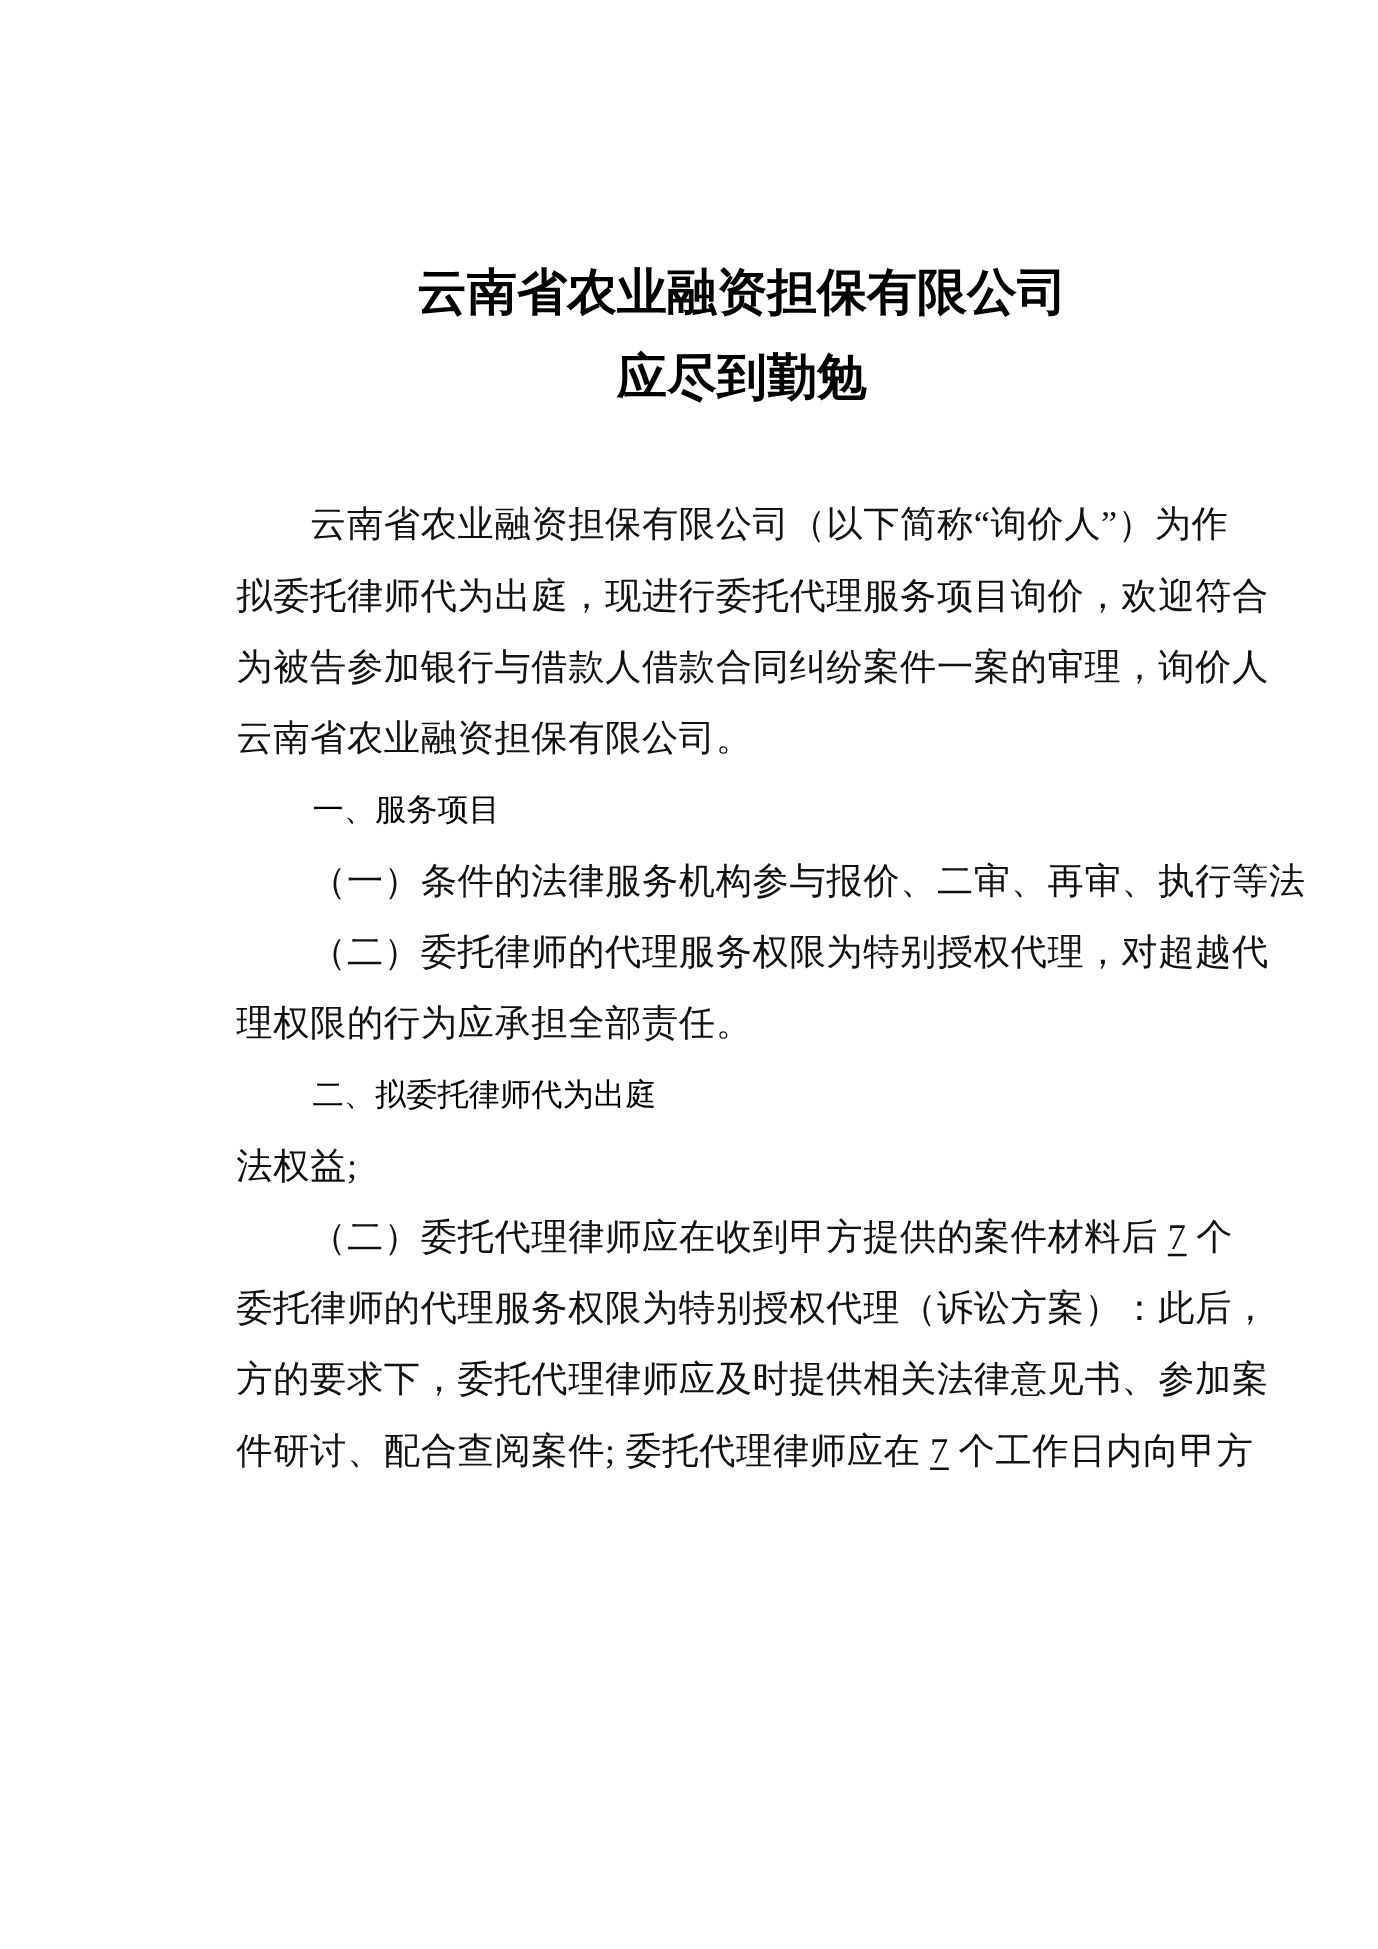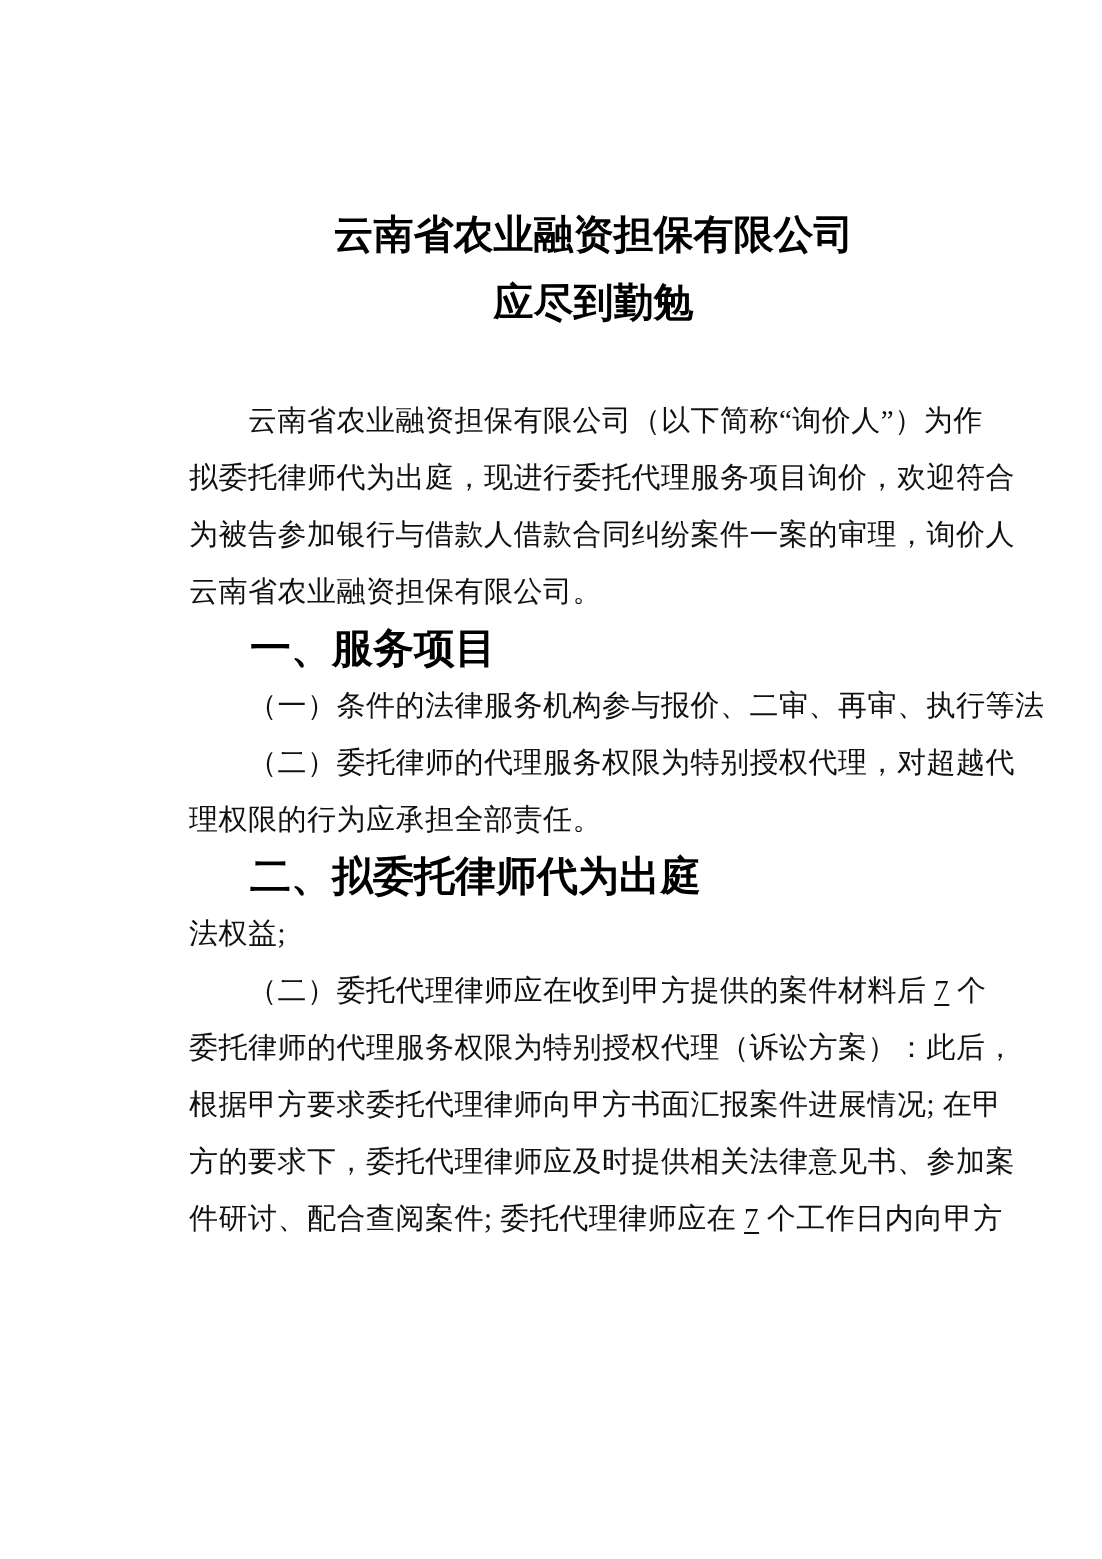--- a/index.html
+++ b/index.html
@@ -38,22 +38,22 @@
     line-height: 57px;
     letter-spacing: 0.5px;
     white-space: nowrap;
     color: #111111;
   }
   .indent {
     text-indent: 59px;
   }
   .heading {
     font-family: "Liberation Sans", "DejaVu Sans", sans-serif;
-    font-weight: 700;
-    font-size: 41px;
+    font-weight: 400;
+    font-size: 25px;
     line-height: 57px;
     text-indent: 61px;
     color: #000000;
     white-space: nowrap;
   }
   .u {
     text-decoration: underline;
     text-underline-offset: 4px;
   }
   .page-num {
@@ -99,21 +99,20 @@
 
     <div class="heading">二、拟委托律师代为出庭</div>
 
     <div>
       <div class="body-line">法权益;</div>
     </div>
 
     <div>
       <div class="body-line indent"><span>（二）委托代理律师应在收到甲方提供的案件材料后 </span><span class="u">7</span><span> 个</span></div>
       <div class="body-line">委托律师的代理服务权限为特别授权代理（诉讼方案）：此后，</div>
-      <div class="body-line">根据甲方要求委托代理律师向甲方书面汇报案件进展情况; 在甲</div>
       <div class="body-line">方的要求下，委托代理律师应及时提供相关法律意见书、参加案</div>
       <div class="body-line"><span>件研讨、配合查阅案件; 委托代理律师应在 </span><span class="u">7</span><span> 个工作日内向甲方</span></div>
     </div>
 
   </div>
 
   <div class="page-num">1</div>
 </div>
 
 </body></html>

